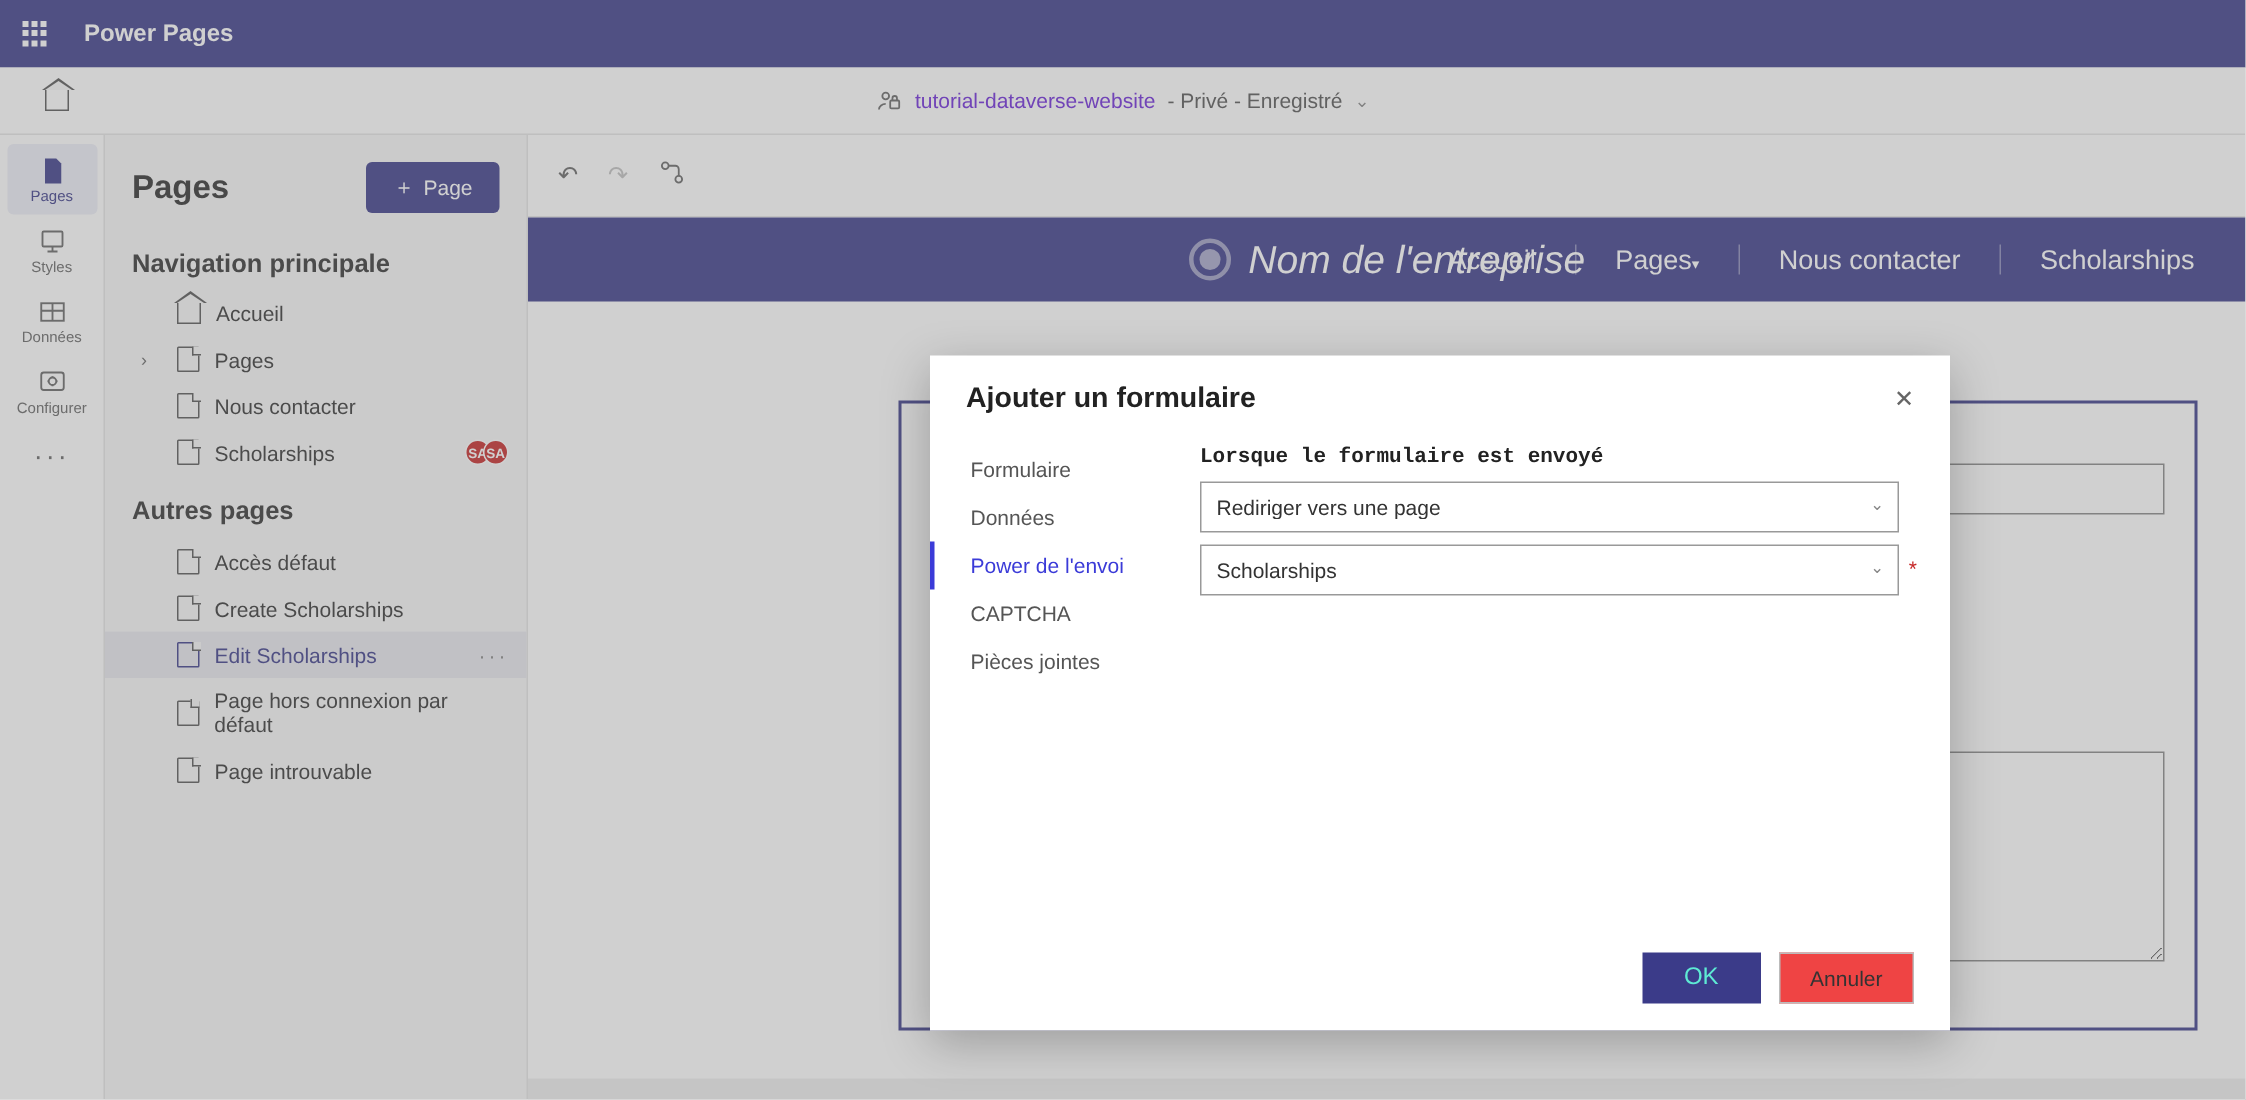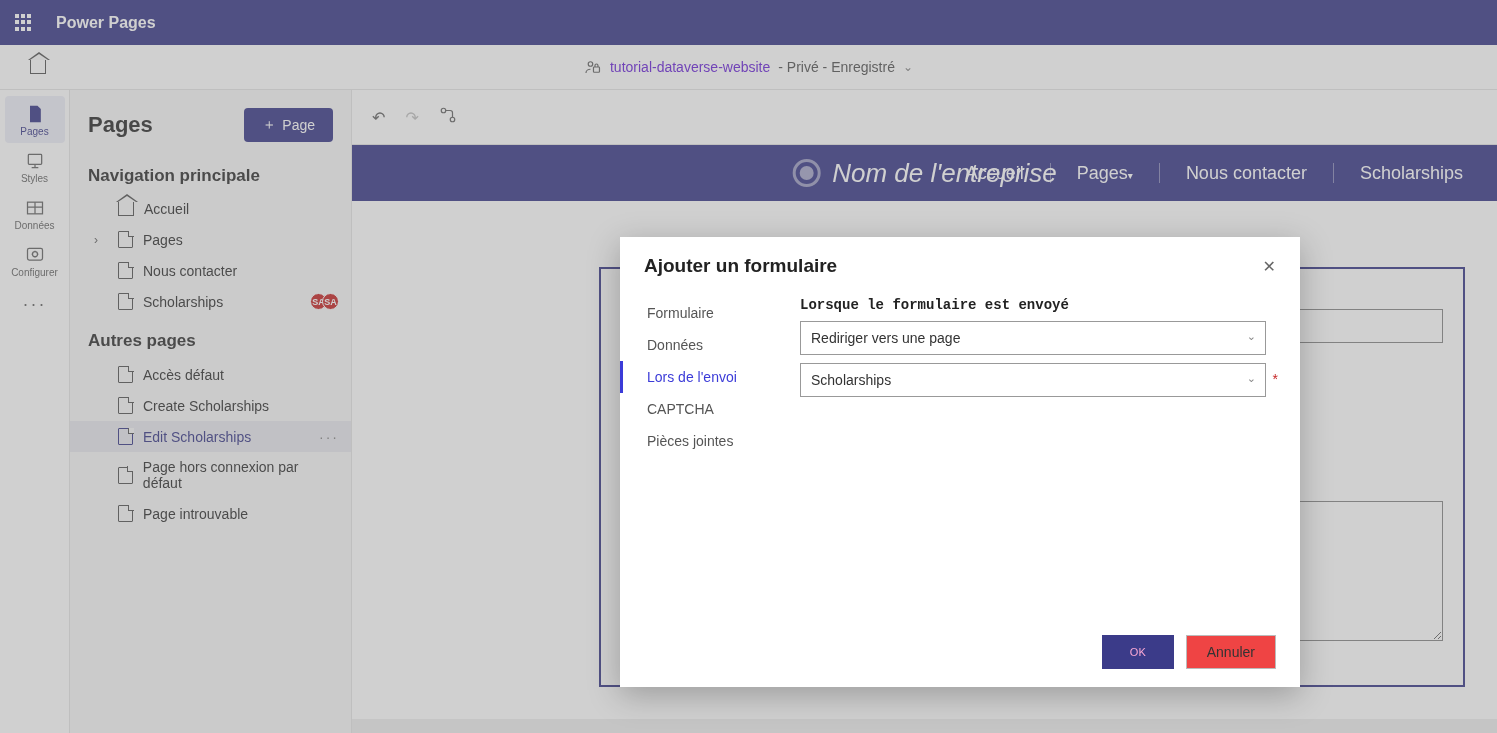--- a/index.html
+++ b/index.html
@@ -77,21 +77,21 @@
   .dialog-nav { width:170px; padding-top:0;}
   .dnav-item { padding:8px 0 8px 24px; font-size:14px; color:#555; cursor:pointer; border-left:3px solid transparent;}
   .dnav-item.active { color:#3b3bd8; border-left-color:#3b3bd8;}
   .dialog-content { flex:1; padding:0 10px 0 10px;}
   .fld-label { font-size:14px; font-weight:600; color:#222; margin-bottom:8px; display:block;font-family:Liberation Mono, monospace;}
   .select { position:relative; margin-bottom:8px;}
   .select select{ width:100%; height:34px; border:1px solid #999; padding:0 10px; font-size:14px; appearance:none; background:#fff; color:#333;}
   .select .sv { position:absolute; right:10px; top:9px; color:#888; font-size:11px; pointer-events:none;}
   .req { color:#c62828; position:absolute; right:-12px; top:8px; font-size:14px;}
   .dialog-foot { display:flex; justify-content:flex-end; gap:12px; padding:14px 24px 18px;}
-  .btn-primary { background:#3b3b89; color:#f9a8d4; border:none; padding:7px 28px; font-size:11px; cursor:pointer;}
+  .btn-primary { background:#3b3b89; color:#5eead4; border:none; padding:7px 28px; font-size:16px; cursor:pointer;}
   .btn-secondary { background:#ef4444; border:1px solid #bbb; padding:8px 20px; font-size:14px; color:#333; cursor:pointer;}
 </style>
 </head>
 <body>
 
 <div class="topbar">
   <div class="apps-icon">
     <span></span>
       <span></span>
       <span></span>
@@ -264,21 +264,21 @@
 <div class="scrim"></div>
 <div class="dialog">
   <div class="dialog-head">
     <h3>Ajouter un formulaire</h3>
     <button class="dialog-close">✕</button>
   </div>
   <div class="dialog-body">
     <div class="dialog-nav">
       <div class="dnav-item">Formulaire</div>
       <div class="dnav-item">Données</div>
-      <div class="dnav-item active">Lors de l'envoi</div>
+      <div class="dnav-item active">Power de l'envoi</div>
       <div class="dnav-item">CAPTCHA</div>
       <div class="dnav-item">Pièces jointes</div>
     </div>
     <div class="dialog-content">
       <span class="fld-label">Lorsque le formulaire est envoyé</span>
       <div class="select">
         <select>
           <option>Rediriger vers une page</option>
         </select>
         <span class="sv">⌄</span>

